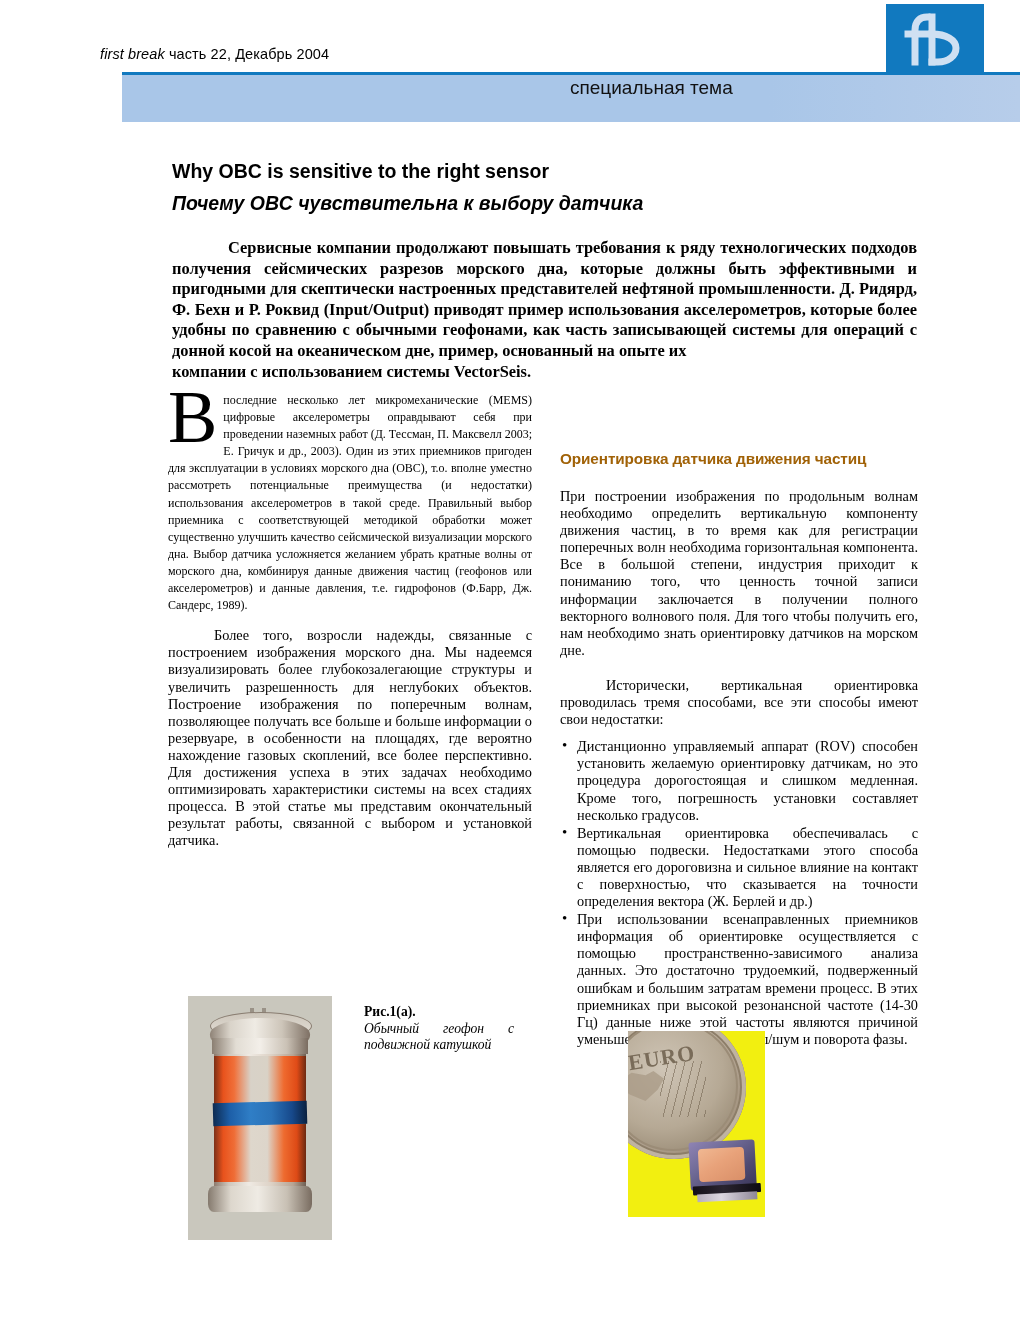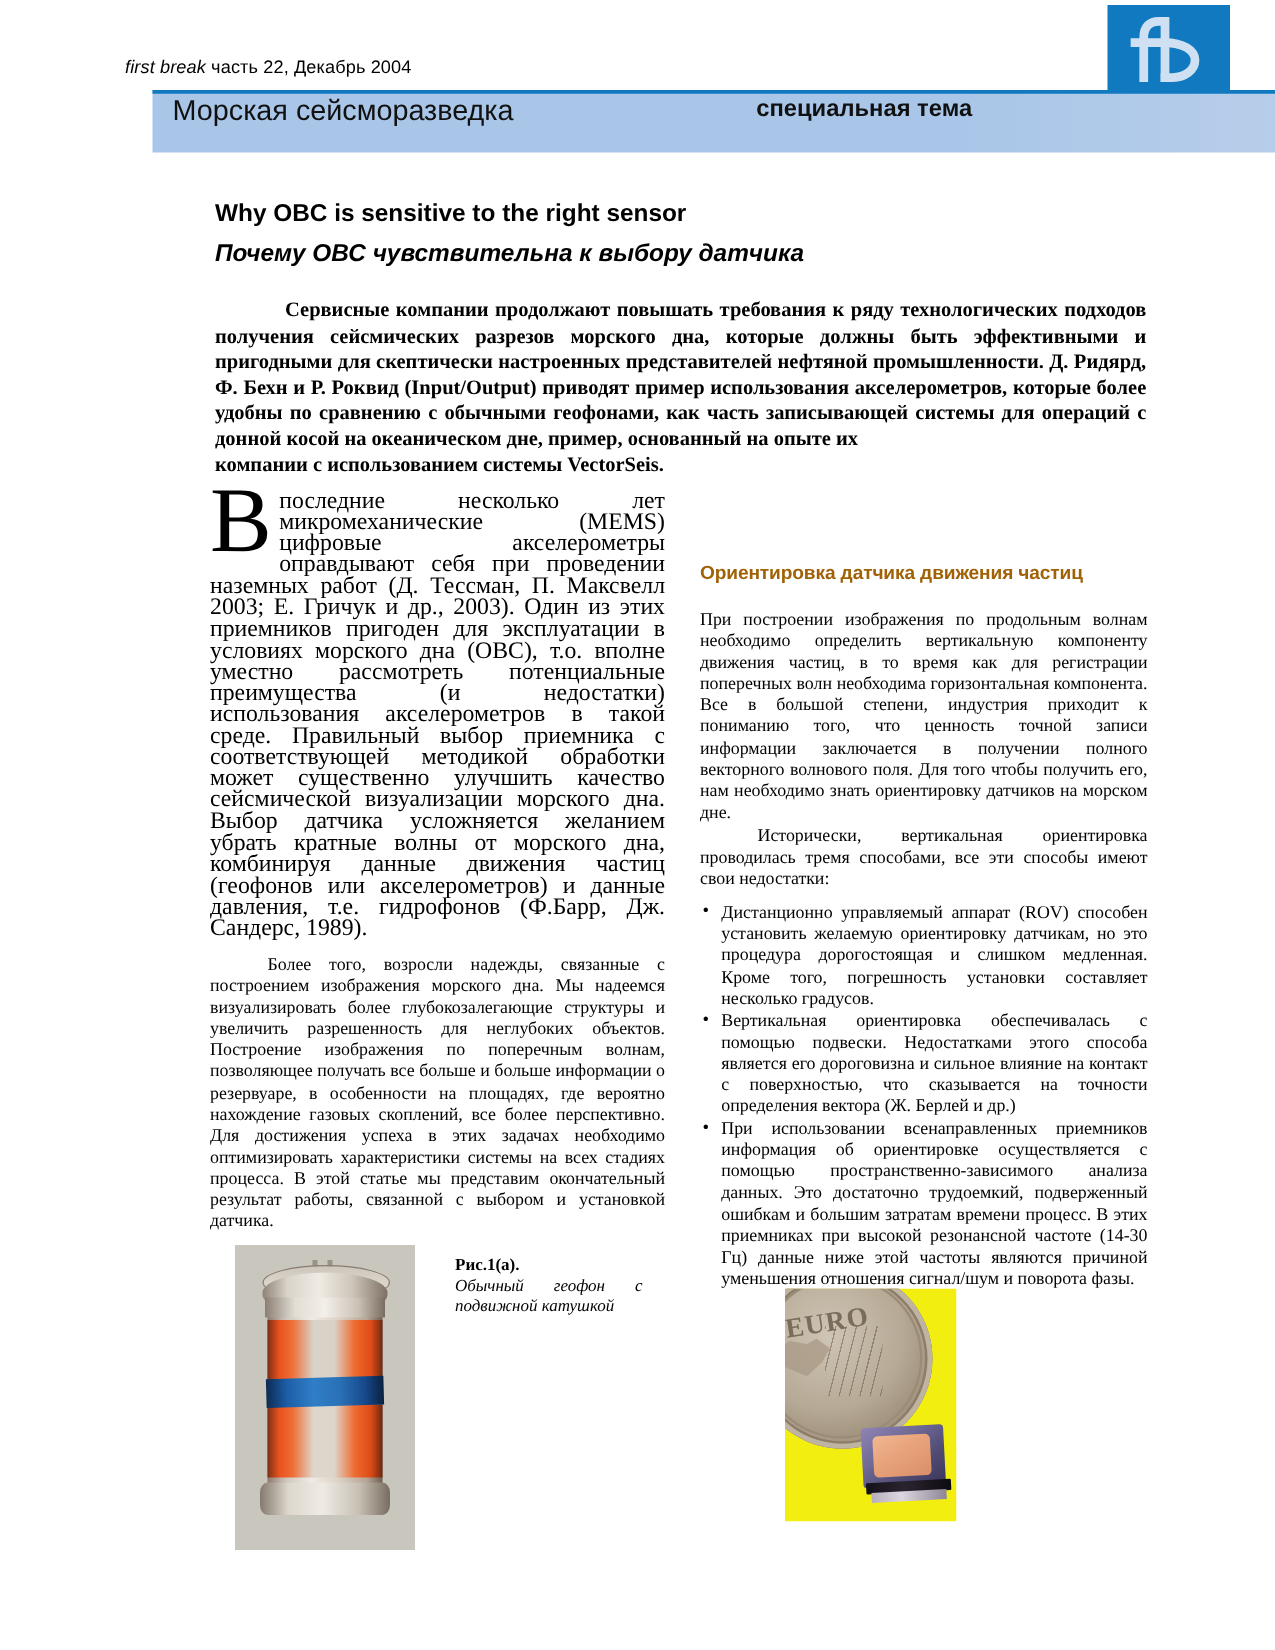--- a/index.html
+++ b/index.html
@@ -47,24 +47,23 @@
   .band-left{
     position:absolute; left:16px; top:3px;
     font-family:"Liberation Sans", sans-serif;
     font-size:23px; font-weight:400;
     color:#111;
     white-space:nowrap;
   }
   .band-right{
     position:absolute; left:448px; top:5px;
     font-family:"Liberation Sans", sans-serif;
-    font-size:19px; font-weight:bold;
+    font-size:19px; font-weight:normal;
     color:#111;
     white-space:nowrap;
-    margin-left:35px;
   }
 
   
   .title-en{
     position:absolute; left:172px; top:160px;
     width:740px;
     font-family:"Liberation Sans", sans-serif;
     font-size:19.5px; font-weight:bold;
     color:#000;
   }
@@ -120,21 +119,21 @@
     float:left;
     font-family:"Liberation Serif", serif;
     font-size:74px;
     line-height:58px;
     font-weight:400;
     padding:0 6px 0 0;
     margin-top:-4px;
   }
   .dropcap-block p{
     font-family:"Liberation Serif", serif;
-    font-size:19px;
+    font-size:12px;
     line-height:17.1px;
     text-align:justify;
     margin:0;
   }
 
   .sub-head{
     font-family:"Liberation Sans", sans-serif;
     font-size:15.3px;
     font-weight:bold;
     color:#a16207;
@@ -310,21 +309,20 @@
           <path d="M16 52 V20 C16 11 21 7 28 7"></path>
           <path d="M9 24 H32"></path>
           <path d="M33 52 V7"></path>
           <path d="M33 24 C47 24 57 30 57 38 C57 46 49 52 39 52 H33"></path>
         </g>
       </svg>
     </div>
   </div>
 
   <div class="header-band">
-    <div class="band-left">Морская сейсморазведка</div>
     <div class="band-right">специальная тема</div>
   </div>
   <div class="header-band-top"></div>
 
   <div class="title-en">Why OBC is sensitive to the right sensor</div>
   <div class="title-ru">Почему ОВС  чувствительна к выбору датчика</div>
 
   <div class="abstract">
     <span>Сервисные компании продолжают повышать требования к ряду технологических подходов получения сейсмических разрезов морского дна, которые должны быть эффективными и пригодными для скептически настроенных представителей нефтяной промышленности. Д. Ридярд, Ф. Бехн и Р. Роквид (Input/Output) приводят  пример использования акселерометров, которые более удобны по сравнению с обычными геофонами, как часть записывающей системы для операций с донной косой на океаническом дне, пример, основанный на опыте их</span>
     <span class="lastline">компании с использованием системы VectorSeis.</span>
@@ -334,21 +332,21 @@
     <div class="dropcap-block">
       <span class="dropcap">В</span>
       <p>последние несколько лет микромеханические (MEMS) цифровые акселерометры оправдывают себя при проведении наземных работ (Д. Тессман, П. Максвелл 2003; Е. Гричук и др., 2003). Один из этих приемников пригоден для эксплуатации в условиях морского дна (ОВС), т.о. вполне уместно рассмотреть потенциальные преимущества (и недостатки) использования акселерометров в такой среде. Правильный выбор приемника  с соответствующей методикой обработки может существенно улучшить качество сейсмической визуализации морского дна. Выбор датчика усложняется желанием убрать кратные волны от морского дна, комбинируя данные движения частиц (геофонов или акселерометров) и данные давления, т.е. гидрофонов (Ф.Барр, Дж. Сандерс, 1989).</p>
     </div>
     <p class="body-p" style="text-indent:46px;margin-top:13px;">Более того, возросли надежды, связанные с построением изображения морского дна. Мы надеемся визуализировать более глубокозалегающие структуры и увеличить разрешенность для неглубоких объектов. Построение изображения по поперечным волнам, позволяющее получать все больше и больше информации о резервуаре, в особенности на площадях, где вероятно нахождение газовых скоплений, все более перспективно. Для достижения успеха в этих задачах необходимо оптимизировать характеристики системы на всех стадиях процесса. В этой статье мы представим окончательный результат работы, связанной с выбором и установкой датчика.</p>
   </div>
 
   <div class="col-right">
     <h2 class="sub-head">Ориентировка датчика движения частиц</h2>
     <p class="body-p">При построении изображения по  продольным волнам необходимо определить вертикальную компоненту движения частиц, в то время как для регистрации поперечных волн необходима горизонтальная компонента. Все в большой степени, индустрия приходит к пониманию того, что ценность точной записи информации заключается в получении полного векторного волнового поля. Для того чтобы получить его, нам необходимо знать ориентировку датчиков на морском дне.</p>
-    <p class="body-p" style="text-indent:46px;margin-top:2px;">Исторически, вертикальная ориентировка проводилась тремя способами, все эти способы имеют свои недостатки:</p>
+    <p class="body-p" style="text-indent:46px;margin-top:18px;">Исторически, вертикальная ориентировка проводилась тремя способами, все эти способы имеют свои недостатки:</p>
     <ul class="bullets">
       <li>Дистанционно управляемый аппарат (ROV) способен установить желаемую ориентировку датчикам, но это процедура дорогостоящая и слишком медленная. Кроме того, погрешность установки составляет несколько градусов.</li>
       <li>Вертикальная ориентировка обеспечивалась с помощью подвески. Недостатками этого способа является его дороговизна и сильное влияние на контакт с поверхностью, что сказывается на точности определения вектора (Ж. Берлей и др.)</li>
       <li>При использовании всенаправленных приемников информация об ориентировке осуществляется с помощью пространственно-зависимого анализа данных. Это достаточно трудоемкий, подверженный ошибкам и большим затратам времени процесс. В этих приемниках при высокой резонансной частоте (14-30 Гц) данные ниже этой частоты являются причиной уменьшения отношения сигнал/шум и поворота фазы.</li>
     </ul>
   </div>
 
   <div class="fig1">
     <div class="geo-pin1"></div>
     <div class="geo-pin2"></div>

